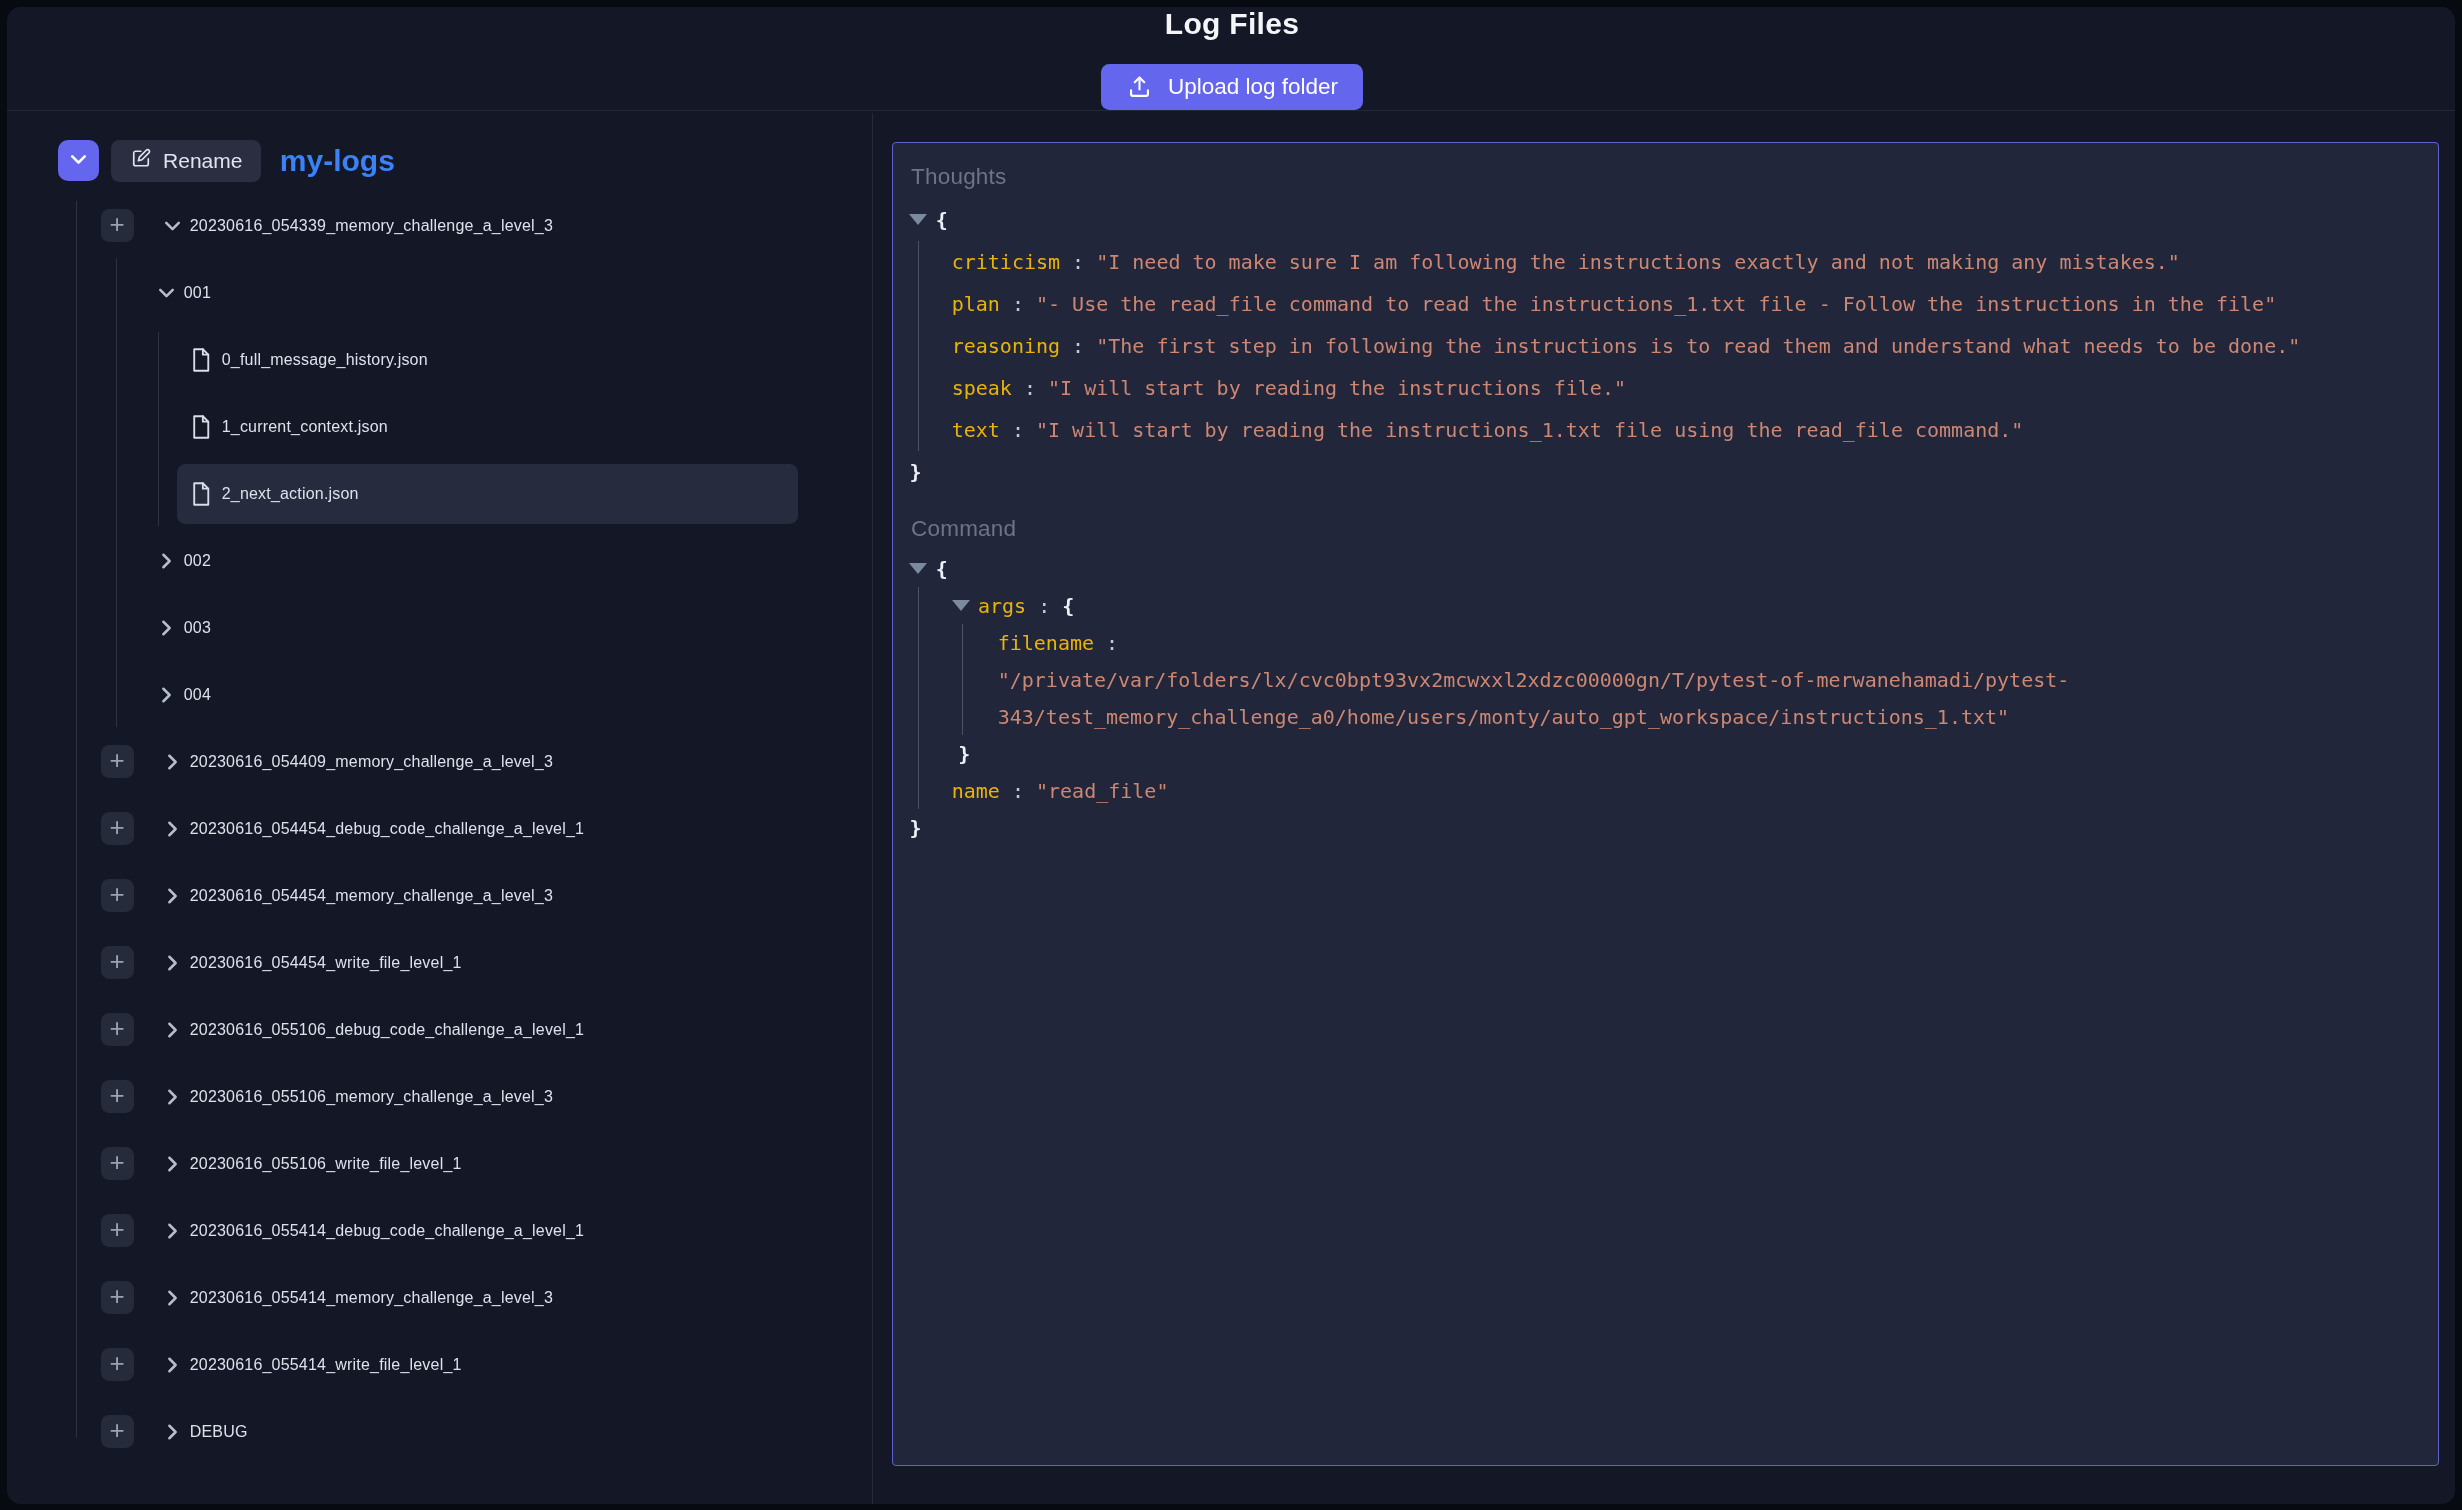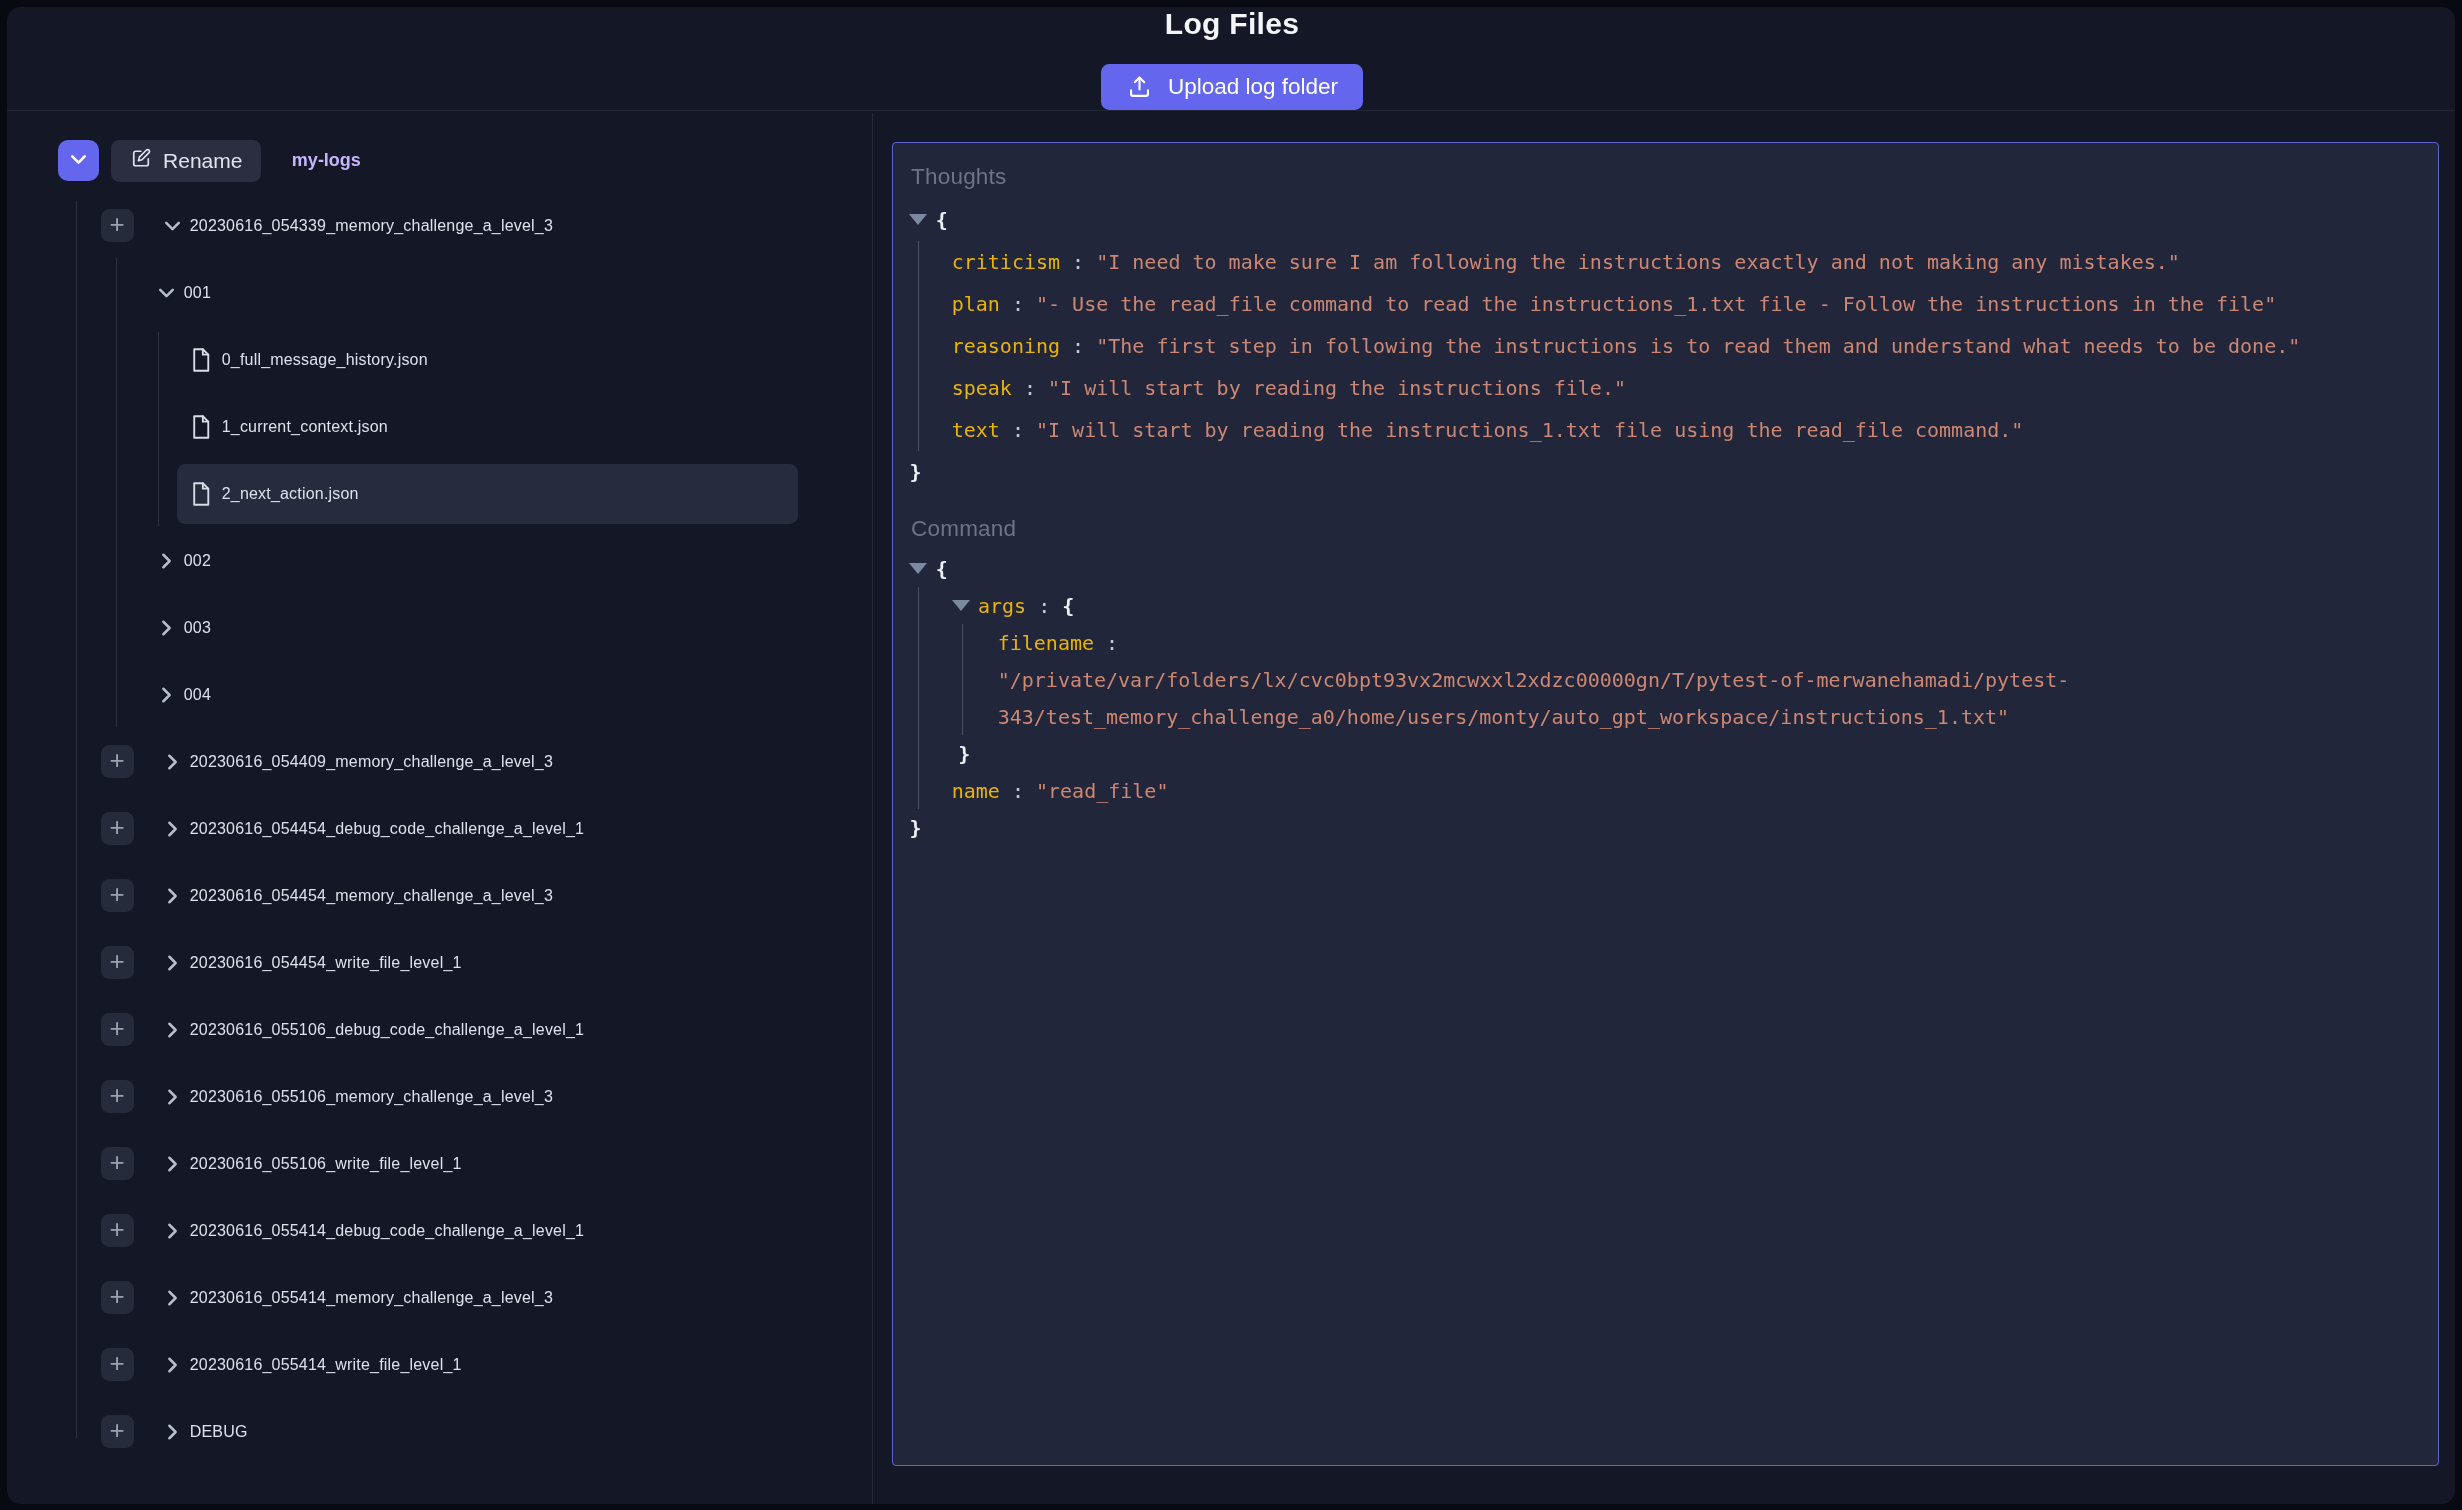--- a/index.html
+++ b/index.html
@@ -44,21 +44,21 @@
   .root-toggle{
     width:41px;height:41px;border-radius:10px;border:none;cursor:pointer;
     background:var(--c-accent);color:#fff;
     display:flex;align-items:center;justify-content:center;flex:none;
   }
   .rename-btn{
     margin-left:12.5px;height:42px;border:none;border-radius:8.3px;cursor:pointer;
     background:#2a2e40;color:#e0e4ee;font-family:inherit;font-size:21px;
     display:flex;align-items:center;gap:11px;padding:0 18.4px;flex:none;
   }
-  .root-name{margin-left:31px;font-size:18px;font-weight:700;color:#c4b5fd;white-space:nowrap}
+  .root-name{margin-left:19px;font-size:30px;font-weight:700;color:#3b82f6;white-space:nowrap}
   
   .tree{position:absolute;top:80px;left:0;right:0}
   .guide{position:absolute;width:1.7px;background:#2d3344}
   .g-root{left:69px;top:8.3px;height:1237px}
   .g-l1{left:109px;top:65px;height:469px}
   .g-l2{left:151px;top:139px;height:194px}
   .trow{height:67px;position:relative;cursor:pointer}
   .trow.selected::before{
     content:"";position:absolute;left:170px;right:74px;top:3.3px;bottom:3.3px;
     border-radius:8.3px;background:var(--c-selected_bg);

